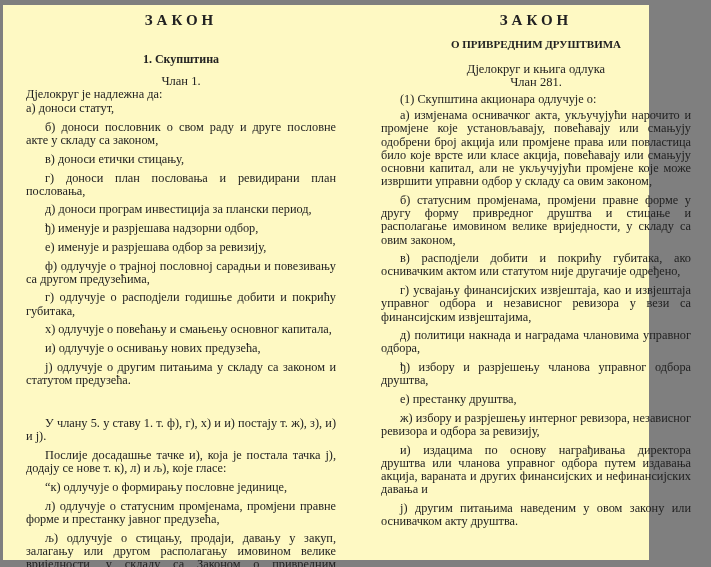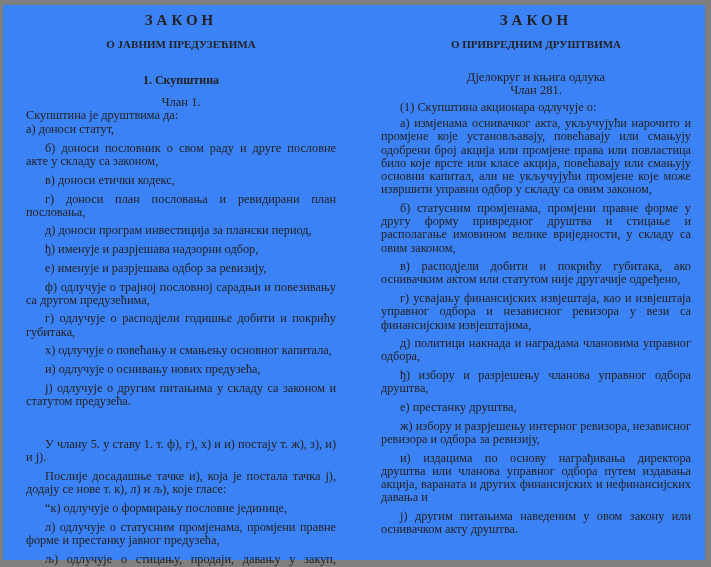--- a/index.html
+++ b/index.html
@@ -3,22 +3,22 @@
 <meta charset="utf-8">
 <style>
   html, body { margin: 0; padding: 0; }
   body {
     width: 711px; height: 567px; overflow: hidden;
     background: #7f7f7f; position: relative;
     font-family: "Liberation Serif", "DejaVu Serif", serif;
     color: #222;
   }
   .page {
-    position: absolute; left: 3px; top: 5px; width: 702px; height: 555px;
-    background: #3b82f6;
+    position: absolute; left: 3px; top: 5px; width: 646px; height: 555px;
+    background: #fef9c3;
   }
   .col { position: absolute; top: 0; }
   .col-left { left: 23px; width: 310px; }
   .col-right { left: 378px; width: 310px; }
   .title {
     text-align: center; font-weight: bold; font-size: 15px;
     letter-spacing: 4px; margin-top: 5px; height: 20px; line-height: 20px;
   }
   .subtitle {
     text-align: center; font-weight: bold; font-size: 11px;
@@ -35,27 +35,26 @@
   .p.noindent { text-indent: 0; }
   .p.tight { margin-bottom: 1px; }
 </style>
 </head>
 <body>
 
 <div class="page">
 
   <div class="col col-left">
     <div class="title">ЗАКОН</div>
-    <div class="subtitle">О ЈАВНИМ ПРЕДУЗЕЋИМА</div>
     <div class="section" style="margin-top:22px;">1. Скупштина</div>
     <div class="center" style="margin-top:9px;">Члан 1.</div>
-    <div class="p noindent tight">Скупштина је друштвима да:</div>
+    <div class="p noindent tight">Дјелокруг је надлежна да:</div>
     <div class="p noindent">а) доноси статут,</div>
     <div class="p">б) доноси пословник о свом раду и друге пословне акте у складу са законом,</div>
-    <div class="p">в) доноси етички кодекс,</div>
+    <div class="p">в) доноси етички стицању,</div>
     <div class="p">г) доноси план пословања и ревидирани план пословања,</div>
     <div class="p">д) доноси програм инвестиција за плански период,</div>
     <div class="p">ђ) именује и разрјешава надзорни одбор,</div>
     <div class="p">е) именује и разрјешава одбор за ревизију,</div>
     <div class="p">ф) одлучује о трајној пословној сарадњи и повезивању са другом предузећима,</div>
     <div class="p">г) одлучује о расподјели годишње добити и покрићу губитака,</div>
     <div class="p">х) одлучује о повећању и смањењу основног капитала,</div>
     <div class="p">и) одлучује о оснивању нових предузећа,</div>
     <div class="p">ј) одлучује о другим питањима у складу са законом и статутом предузећа.</div>
 
@@ -63,21 +62,21 @@
     <div class="p">Послије досадашње тачке и), која је постала тачка ј), додају се нове т. к), л) и љ), које гласе:</div>
     <div class="p">“к) одлучује о формирању пословне јединице,</div>
     <div class="p">л) одлучује о статусним промјенама, промјени правне форме и престанку јавног предузећа,</div>
     <div class="p">љ) одлучује о стицању, продаји, давању у закуп, залагању или другом располагању имовином велике вриједности, у складу са Законом о привредним друштвима и”.</div>
 
   </div>
 
   <div class="col col-right">
     <div class="title">ЗАКОН</div>
     <div class="subtitle">О ПРИВРЕДНИМ ДРУШТВИМА</div>
-    <div class="center" style="margin-top:20px;">Дјелокруг и књига одлука</div>
+    <div class="center" style="margin-top:12px;">Дјелокруг и књига одлука</div>
     <div class="center">Члан 281.</div>
     <div class="p" style="margin-top:4px; margin-bottom:3px;">(1) Скупштина акционара одлучује о:</div>
     <div class="p">а) измјенама оснивачког акта, укључујући нарочито и промјене које установљавају, повећавају или смањују одобрени број акција или промјене права или повластица било које врсте или класе акција, повећавају или смањују основни капитал, али не укључујући промјене које може извршити управни одбор у складу са овим законом,</div>
     <div class="p">б) статусним промјенама, промјени правне форме у другу форму привредног друштва и стицање и располагање имовином велике вриједности, у складу са овим законом,</div>
     <div class="p">в) расподјели добити и покрићу губитака, ако оснивачким актом или статутом није другачије одређено,</div>
     <div class="p">г) усвајању финансијских извјештаја, као и извјештаја управног одбора и независног ревизора у вези са финансијским извјештајима,</div>
     <div class="p">д) политици накнада и наградама члановима управног одбора,</div>
     <div class="p">ђ) избору и разрјешењу чланова управног одбора друштва,</div>
     <div class="p">е) престанку друштва,</div>
     <div class="p">ж) избору и разрјешењу интерног ревизора, независног ревизора и одбора за ревизију,</div>

